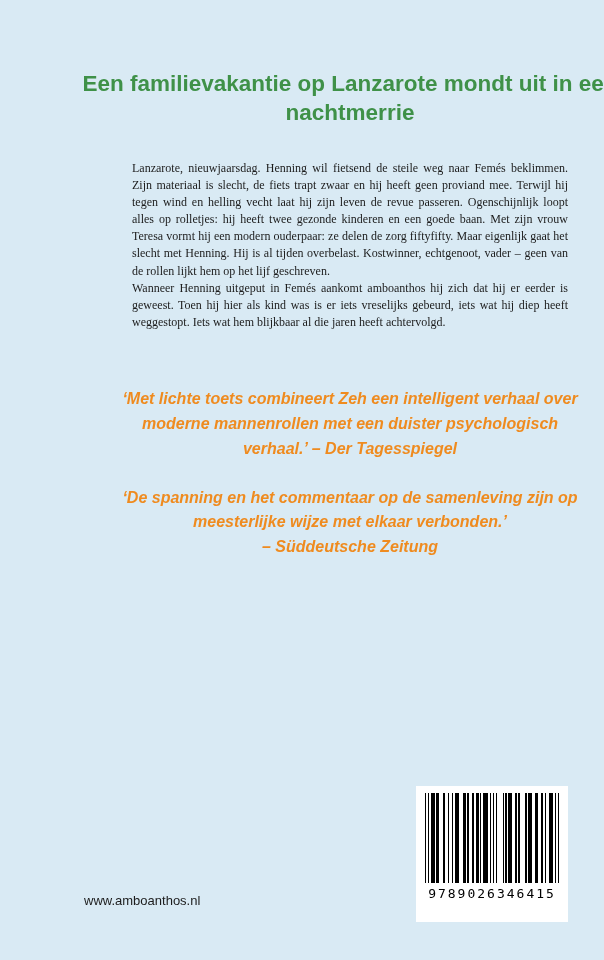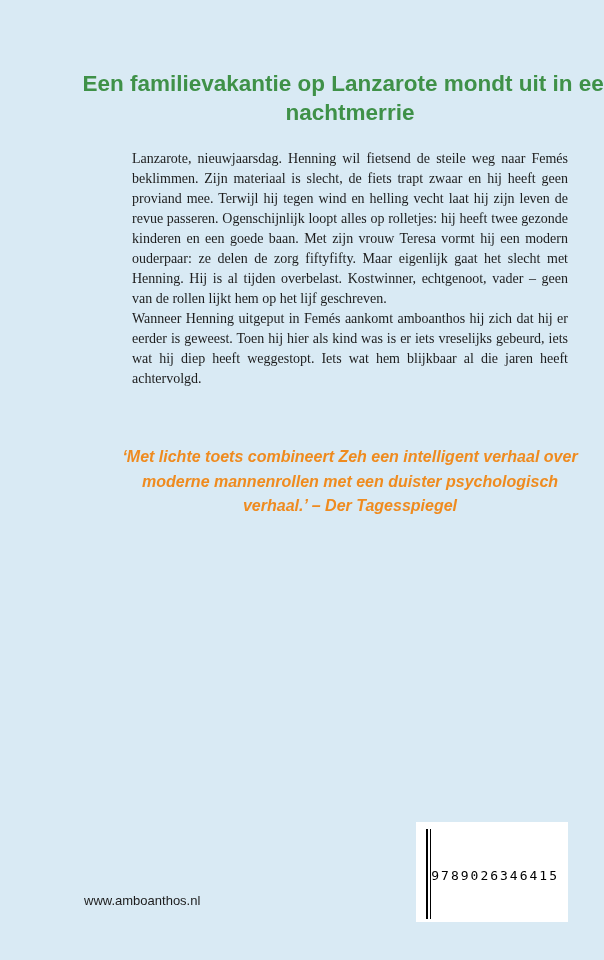--- a/index.html
+++ b/index.html
@@ -20,22 +20,22 @@
     margin: 70px 34px 0;
     text-align: center;
     font-family: "Liberation Sans", sans-serif;
     font-weight: bold;
     font-size: 22.5px;
     line-height: 1.28;
     color: var(--heading, #3f9148);
   }
 
   .synopsis {
-    margin: 21px 84px 0;
-    font-size: 14px;
+    margin: 32px 84px 0;
+    font-size: 12px;
     line-height: 1.43;
     text-align: justify;
     hyphens: auto;
     -webkit-hyphens: auto;
   }
   .synopsis p { margin: 0; }
 
   .quotes {
     margin: 56px 72px 0;
     text-align: center;
@@ -58,26 +58,26 @@
     font-size: 13px;
     line-height: 1.9;
     color: #1c1c1c;
   }
 
   .barcode-box {
     position: absolute;
     right: 84px;
     bottom: 38px;
     width: 152px;
-    height: 100px;
+    height: 136px;
     background: #ffffff;
     box-sizing: border-box;
     padding: 7px 9px 4px;
     display: flex;
-    flex-direction: row;
+    flex-direction: column;
     align-items: center;
   }
   .barcode-box svg {
     width: 100%;
     height: 90px;
     display: block;
     shape-rendering: crispEdges;
     fill: #000000;
   }
   .barcode-number {
@@ -100,20 +100,22 @@
     <p>Lanzarote, nieuwjaarsdag. Henning wil fietsend de steile weg naar Femés beklimmen. Zijn materiaal is slecht, de fiets trapt zwaar en hij heeft geen proviand mee. Terwijl hij tegen wind en helling vecht laat hij zijn leven de revue passeren. Ogenschijnlijk loopt alles op rolletjes: hij heeft twee gezonde kinderen en een goede baan. Met zijn vrouw Teresa vormt hij een modern ouderpaar: ze delen de zorg fiftyfifty. Maar eigenlijk gaat het slecht met Henning. Hij is al tijden overbelast. Kostwinner, echtgenoot, vader – geen van de rollen lijkt hem op het lijf geschreven.</p>
     <p>Wanneer Henning uitgeput in Femés aankomt amboanthos hij zich dat hij er eerder is geweest. Toen hij hier als kind was is er iets vreselijks gebeurd, iets wat hij diep heeft weggestopt. Iets wat hem blijkbaar al die jaren heeft achtervolgd.</p>
   </div>
 
   <div class="quotes">
     <p class="quote">
       <span>‘Met lichte toets combineert Zeh een intelligent verhaal over moderne mannenrollen met een duister psychologisch verhaal.’</span>
       <span class="src">– Der Tagesspiegel</span>
     </p>
     <p class="quote">
+      <span>‘De spanning en het commentaar op de samenleving zijn op meesterlijke wijze met elkaar verbonden.’</span>
+      <span class="src block">– Süddeutsche Zeitung</span>
     </p>
   </div>
 
   <div class="urls">
     <div>www.amboanthos.nl</div>
   </div>
 
   <div class="barcode-box">
     <svg id="barcode-svg" viewBox="0 0 95 60" preserveAspectRatio="none" xmlns="http://www.w3.org/2000/svg">
         <rect x="0" y="0" width="1" height="60"></rect>

